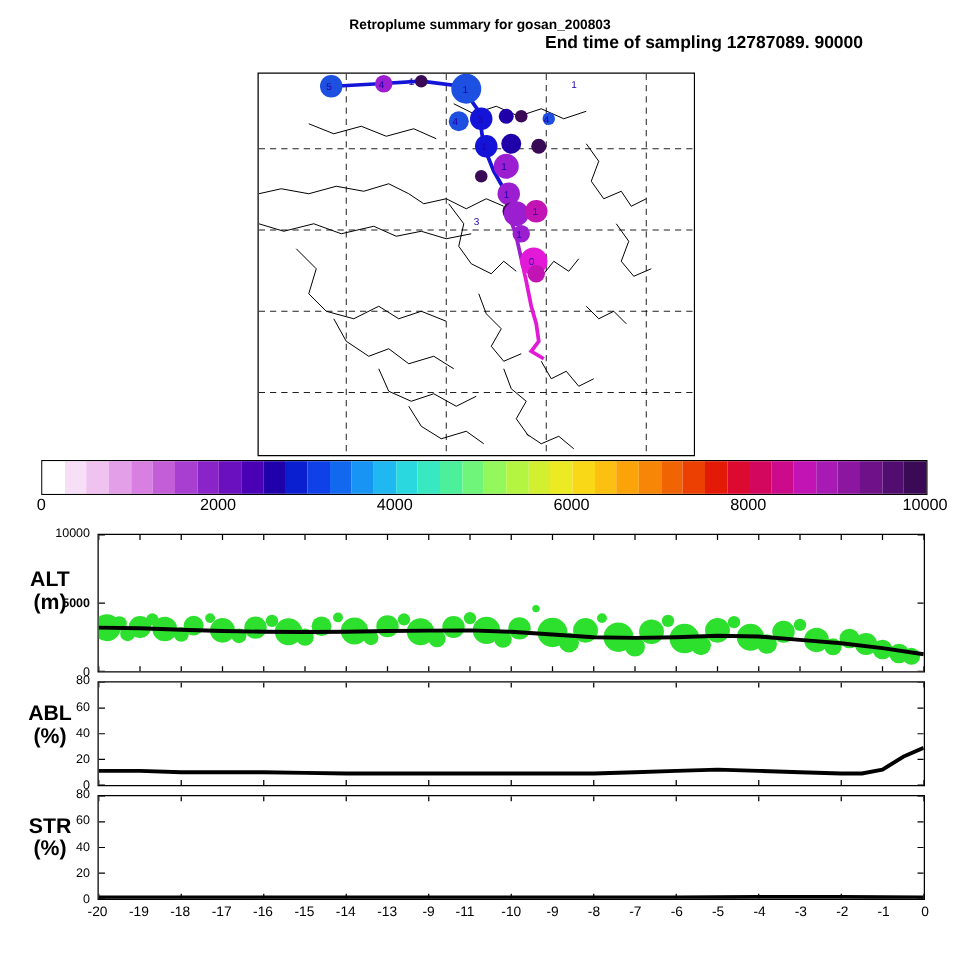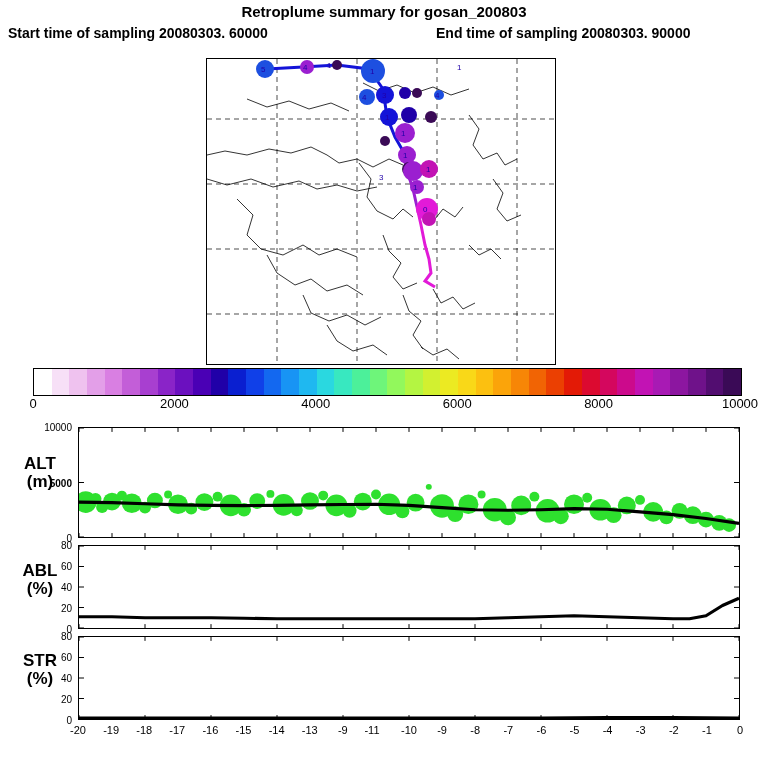--- a/index.html
+++ b/index.html
@@ -1,20 +1,20 @@
 <!DOCTYPE html>
 <html><head>
 <meta charset="utf-8">
 <style>
   html,body{margin:0;padding:0;}
   body{width:768px;height:768px;background:#ffffff;font-family:"Liberation Sans",sans-serif;color:#000;overflow:hidden;}
   #root{position:relative;width:768px;height:768px;}
 
   .ttl{position:absolute;text-align:center;font-weight:bold;white-space:nowrap;}
-  #title-main{left:0;right:0;top:3px;font-size:15px;}
+  #title-main{left:0;right:0;top:14px;font-size:11px;}
   #title-met{left:0;right:0;top:47px;font-size:14px;}
   #t-start{position:absolute;left:8px;top:25px;font-size:14px;font-weight:bold;}
   #t-end{position:absolute;left:436px;top:25px;font-size:14px;font-weight:bold;}
 
   
   #map{position:absolute;left:206px;top:58px;width:348px;height:305px;border:1px solid #000;background:#fff;overflow:hidden;}
   #map svg{display:block;}
 
   
   #cbar{position:absolute;left:33px;top:368px;width:707px;height:26px;border:1px solid #000;display:flex;}
@@ -38,22 +38,21 @@
   .ytick{position:absolute;font-size:10px;text-align:right;width:40px;transform:translateY(-50%);}
   .xtick{position:absolute;font-size:11px;transform:translateX(-50%);}
   #xaxis-label{position:absolute;left:78px;width:662px;top:748px;text-align:center;font-size:14px;font-weight:bold;}
 </style>
 </head>
 <body>
 
 <div id="root">
 
   <div class="ttl" id="title-main">Retroplume summary for gosan_200803</div>
-  <div id="t-start">Start time of sampling 20080303. 60000</div>
-  <div id="t-end">End time of sampling 20080303. 90000</div>
+  <div id="t-end">End time of sampling 12787089. 90000</div>
 
   <div id="map">
     <svg viewBox="0 0 348 305" width="348" height="305" xmlns="http://www.w3.org/2000/svg">
       <rect x="0" y="0" width="348" height="305" fill="#ffffff"></rect>
 
       <g stroke="#000" stroke-width="0.7" stroke-dasharray="5,4" fill="none">
         <line x1="70" y1="0" x2="70" y2="305"></line>
         <line x1="150" y1="0" x2="150" y2="305"></line>
         <line x1="230" y1="0" x2="230" y2="305"></line>
         <line x1="310" y1="0" x2="310" y2="305"></line>

